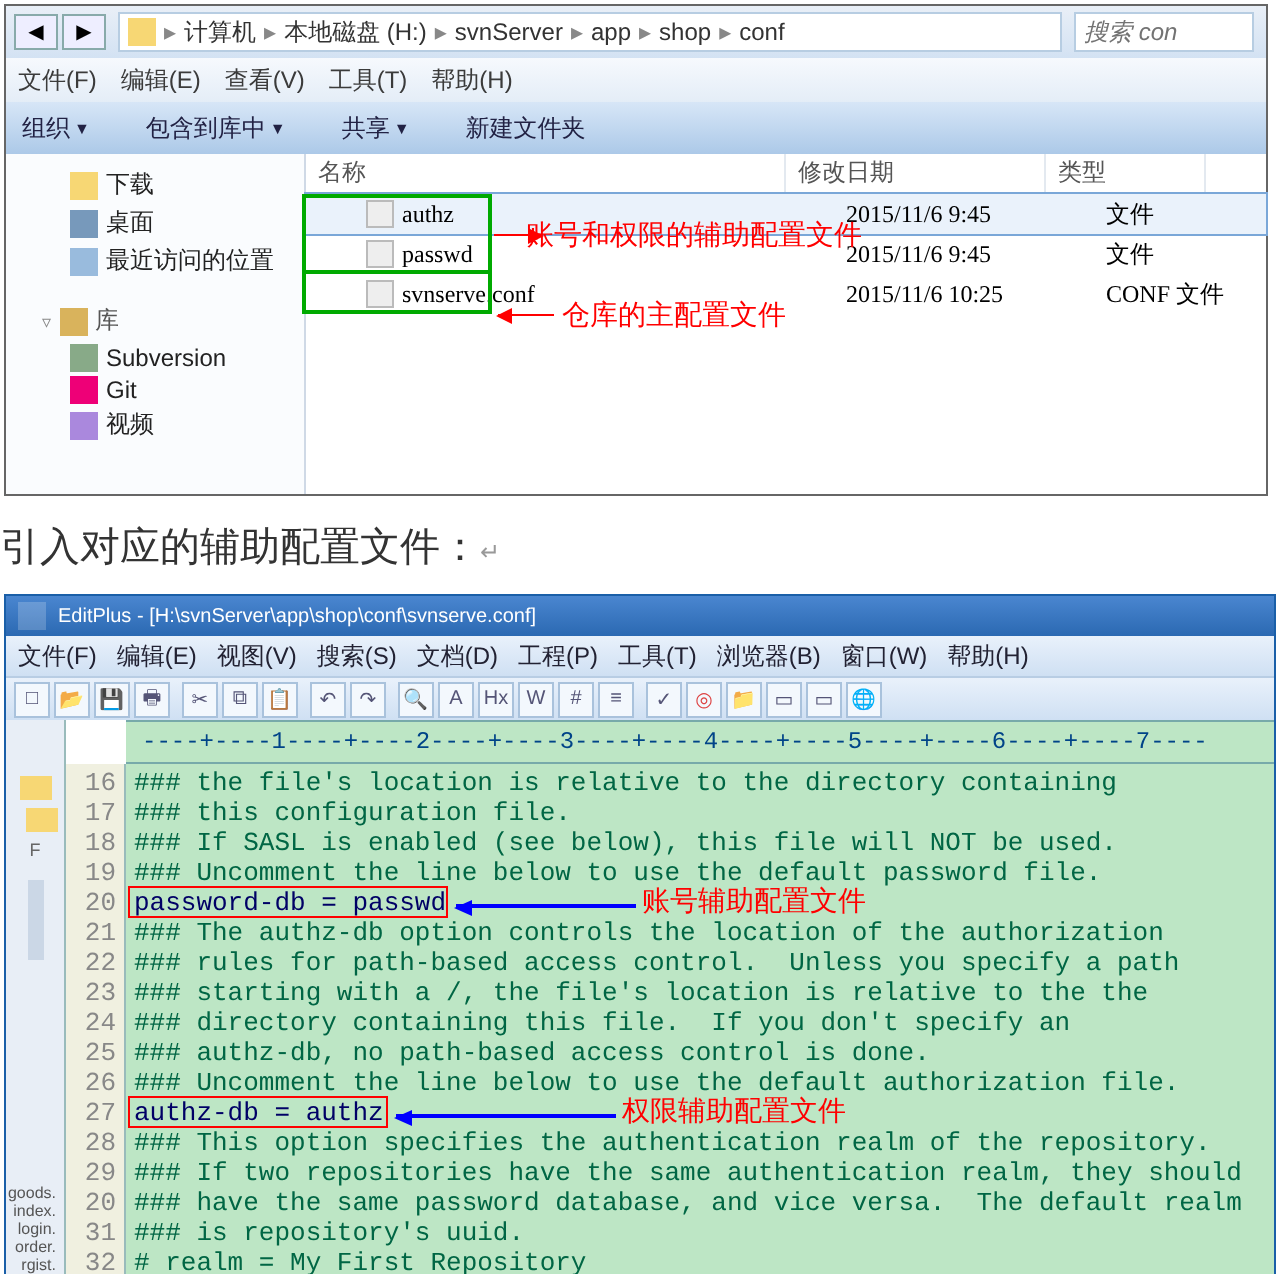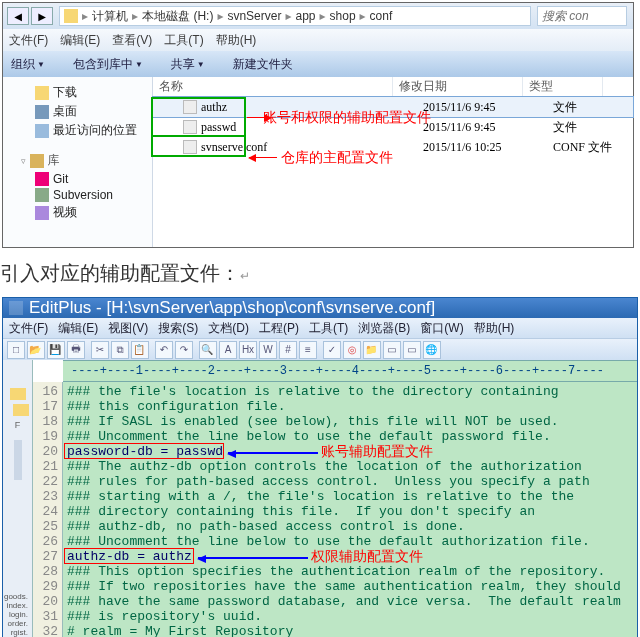--- a/index.html
+++ b/index.html
@@ -43,21 +43,21 @@
 .greenbox { position:absolute; border:2px solid #0a0; }
 .redtext { color:#f00; position:absolute; font-size:14px; font-family:SimSun; }
 .redarrow-r { position:absolute; height:0; border-top:1px solid #f00; }
 .redarrow-r::after { content:""; position:absolute; right:-1px; top:-4px; width:0;height:0;border-left:8px solid #f00; border-top:4px solid transparent; border-bottom:4px solid transparent; }
 .redarrow-l { position:absolute; height:0; border-top:1px solid #f00; }
 .redarrow-l::after { content:""; position:absolute; left:-1px; top:-4px; width:0;height:0;border-right:8px solid #f00; border-top:4px solid transparent; border-bottom:4px solid transparent; }
 
 .caption { font-size:20px; color:#333; padding:6px 2px 10px 0; font-family:SimSun,"Microsoft YaHei"; }
 
 .editor { border:1px solid #1a5fa8; width:636px; margin-left:2px; }
-.ed-title { height:20px; background:linear-gradient(#4a86d0,#2b69b2); color:#fff; display:flex; align-items:center; padding:0 6px; gap:6px; font-size:17px; }
+.ed-title { height:20px; background:linear-gradient(#4a86d0,#2b69b2); color:#fff; display:flex; align-items:center; padding:0 6px; gap:6px; font-size:10px; }
 .ed-title .logo-ico { width:14px;height:14px;background:#fff3; }
 .ed-menubar { height:20px; background:linear-gradient(#e9f1fb,#cfe0f3); display:flex; align-items:center; padding:0 6px; gap:10px; font-size:12px; color:#223; }
 .ed-toolbar { height:22px; background:linear-gradient(#e9f1fb,#cfe0f3); display:flex; align-items:center; padding:0 4px; gap:2px; border-top:1px solid #b8cde4; }
 .edbtn { width:18px; height:18px; border:1px solid #a9c2dc; background:#f3f8fd; font-size:10px; display:flex;align-items:center;justify-content:center; color:#557; }
 .edbtn.sep { width:2px; border:none; background:transparent; }
 .ruler { position:relative; height:22px; background:#bde6c5; border-top:1px solid #7aa; border-bottom:1px solid #7aa; overflow:hidden; margin-left:30px; }
 .ruler svg { position:absolute; left:0; top:0; }
 .ed-body { display:flex; height:276px; background:#bde6c5; }
 .dirpane { width:30px; background:#e8eef6; border-right:1px solid #9bb; display:flex; flex-direction:column; align-items:center; padding-top:6px; gap:4px; font-size:9px; color:#666; overflow:hidden; }
 .gutter { width:30px; background:#f0f0e0; text-align:right; padding:2px 4px 0 0; font-family:Consolas,"Courier New",monospace; font-size:13px; color:#888; line-height:15px; border-right:1px solid #9bb; }
@@ -132,26 +132,26 @@
             <span>最近访问的位置</span>
           </div>
       </div>
       <div class="treegroup" style="margin-top:10px;">
         <div class="hdr">
             <span class="chev">▿</span>
             <span class="ico lib"></span>
             <span>库</span>
           </div>
         <div class="item">
+            <span class="ico svn"></span>
+            <span>Subversion</span>
+          </div>
+        <div class="item">
             <span class="ico git"></span>
             <span>Git</span>
-          </div>
-        <div class="item">
-            <span class="ico svn"></span>
-            <span>Subversion</span>
           </div>
         <div class="item">
             <span class="ico video"></span>
             <span>视频</span>
           </div>
       </div>
     </div>
     <div class="listpane">
       <div class="listhdr">
         <div class="col c-name">名称</div>

